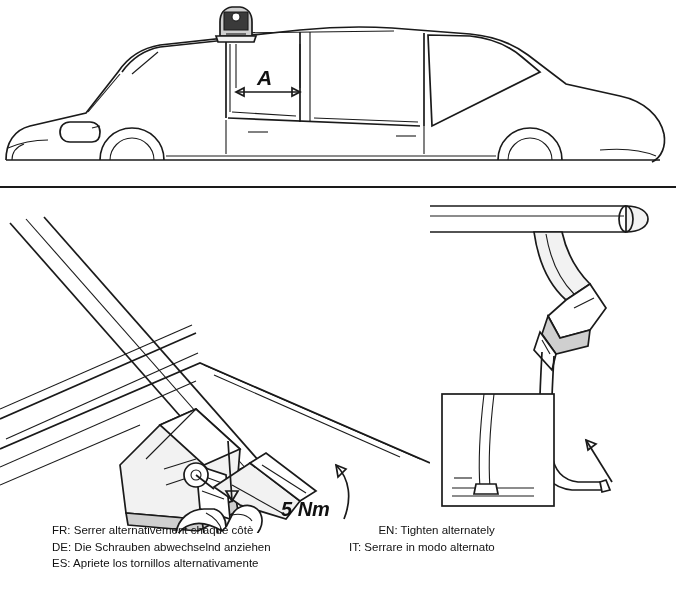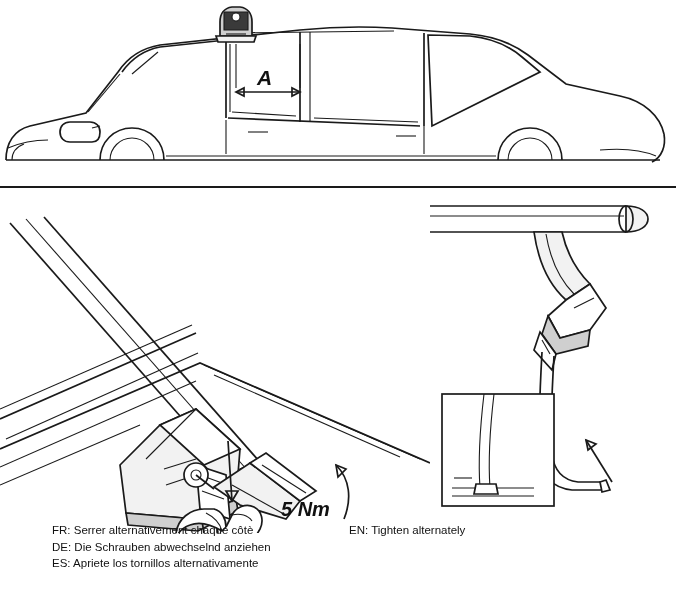--- a/index.html
+++ b/index.html
@@ -277,16 +277,17 @@
   </div>
 
   <div id="captions">
     <div class="cap-col" id="cap-left">
       <span class="cap-line">FR: Serrer alternativement chaque côtè</span>
       <span class="cap-line">DE: Die Schrauben abwechselnd anziehen</span>
       <span class="cap-line">ES: Apriete los tornillos alternativamente</span>
     </div>
     <div class="cap-col" id="cap-right">
       <span class="cap-line">EN: Tighten alternately</span>
+      <span class="cap-line">IT: Serrare in modo alternato</span>
     </div>
   </div>
 
 </div>
 
 </body></html>

